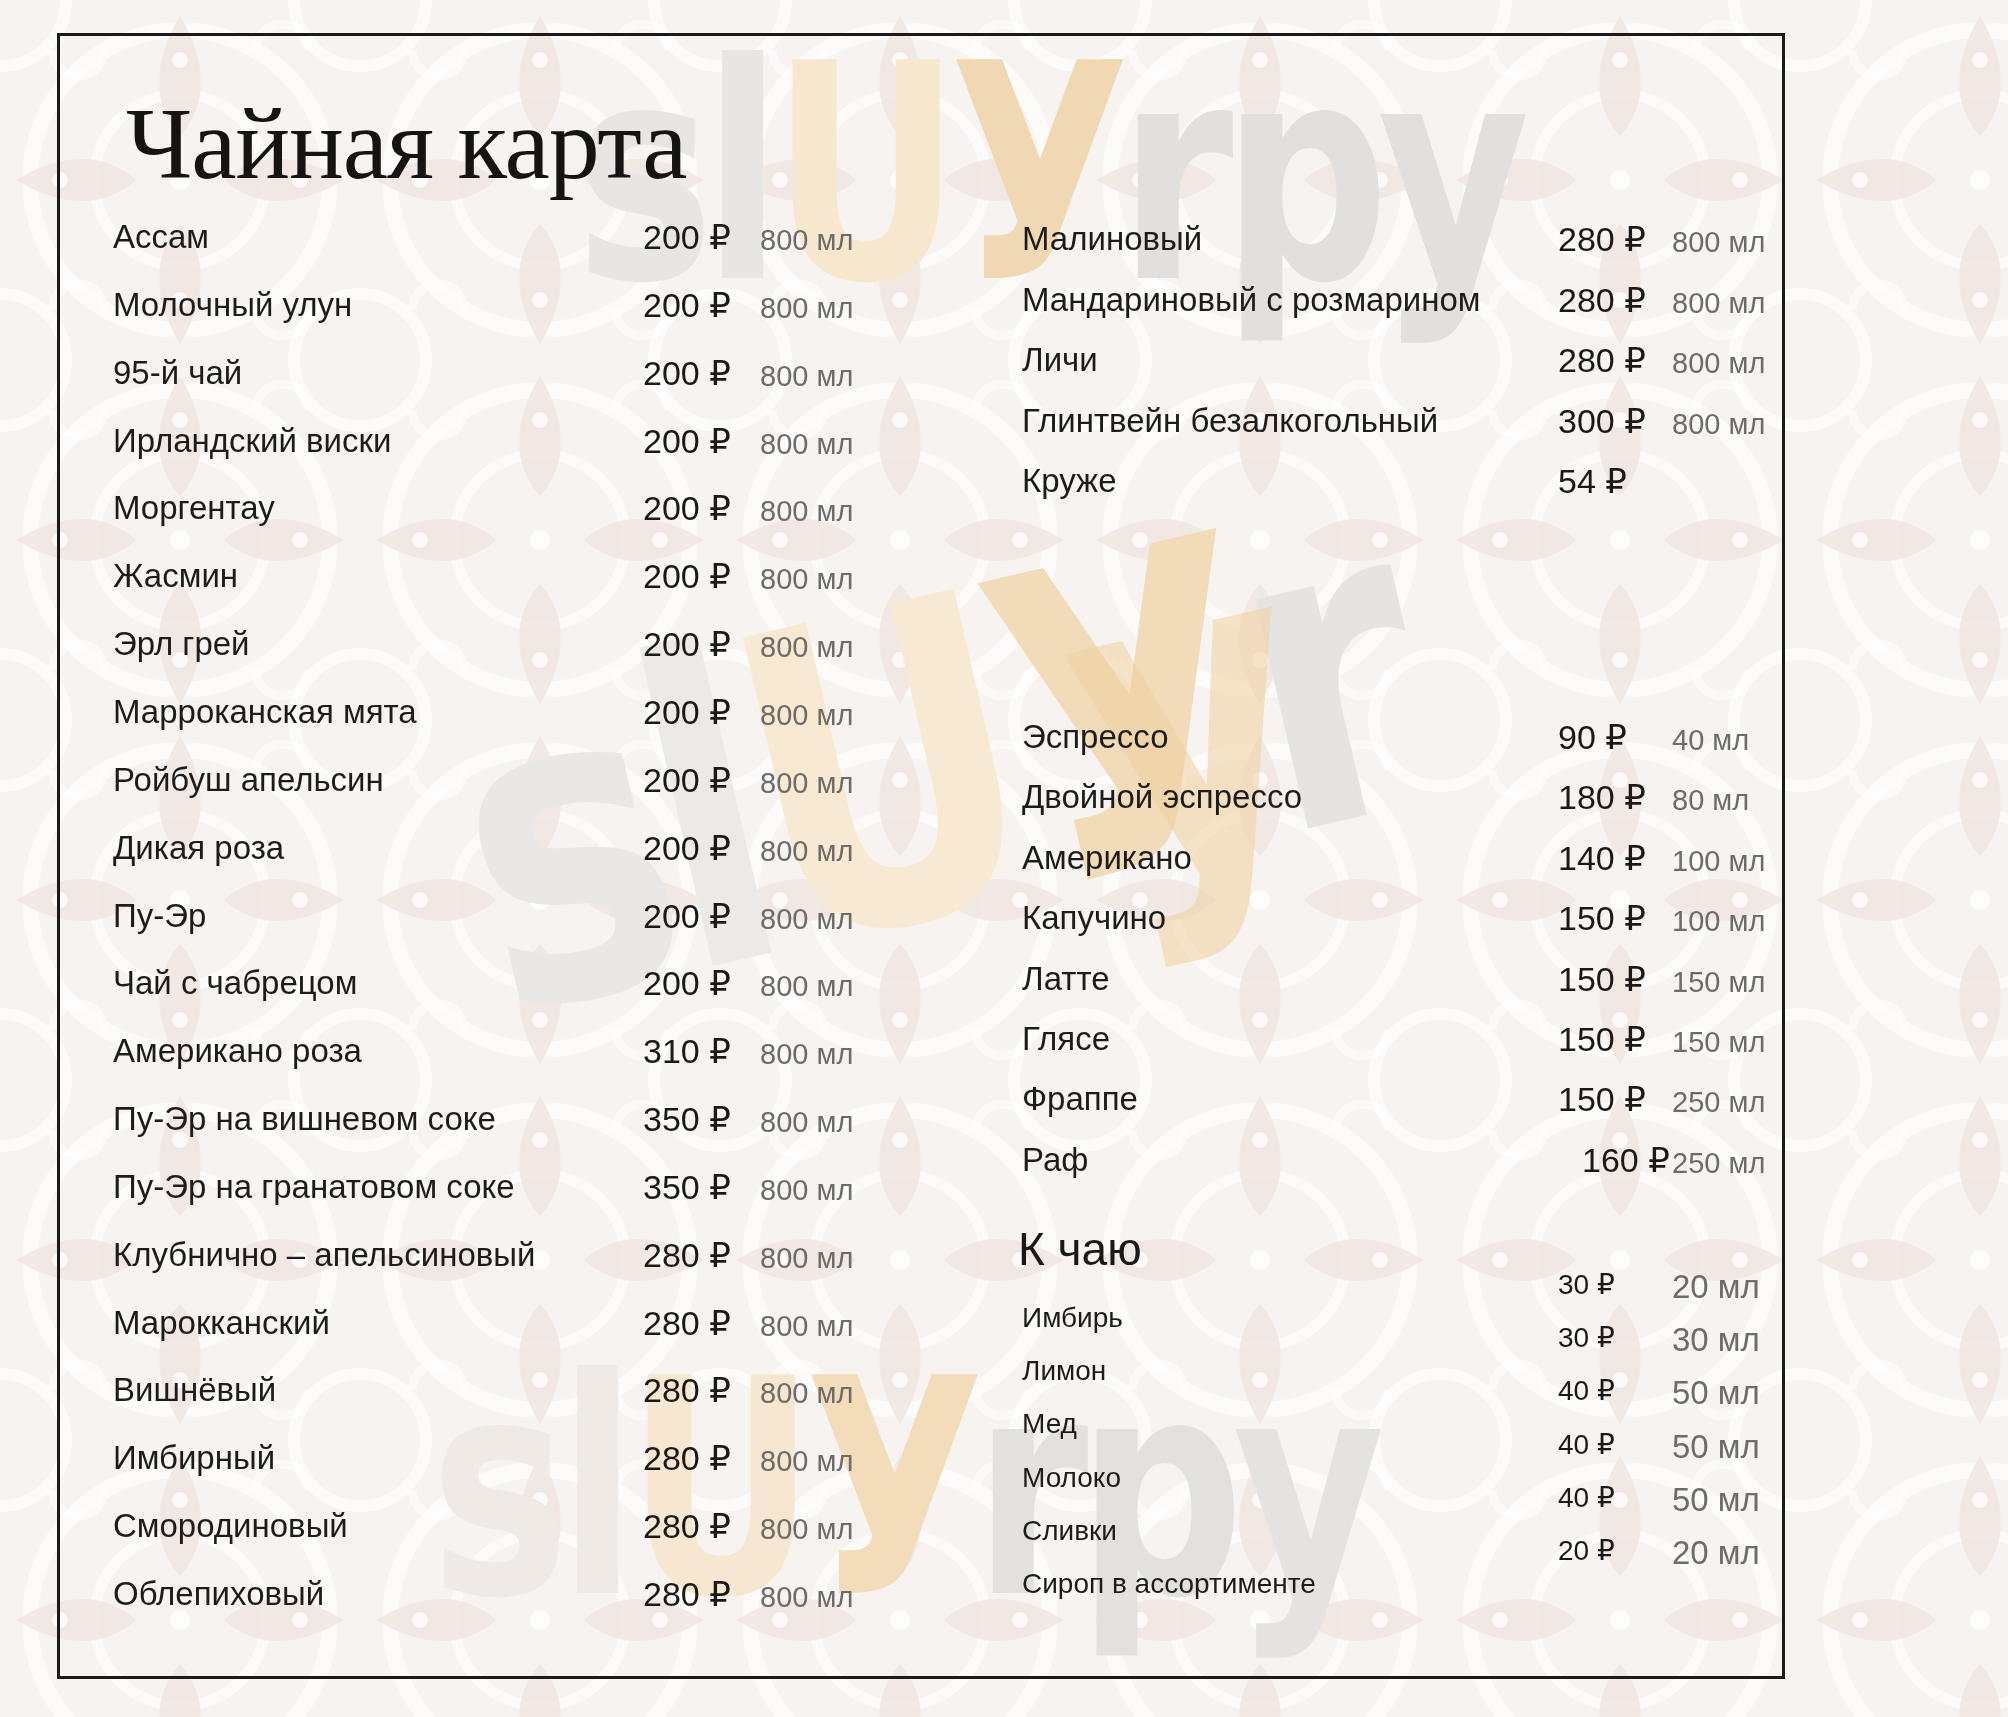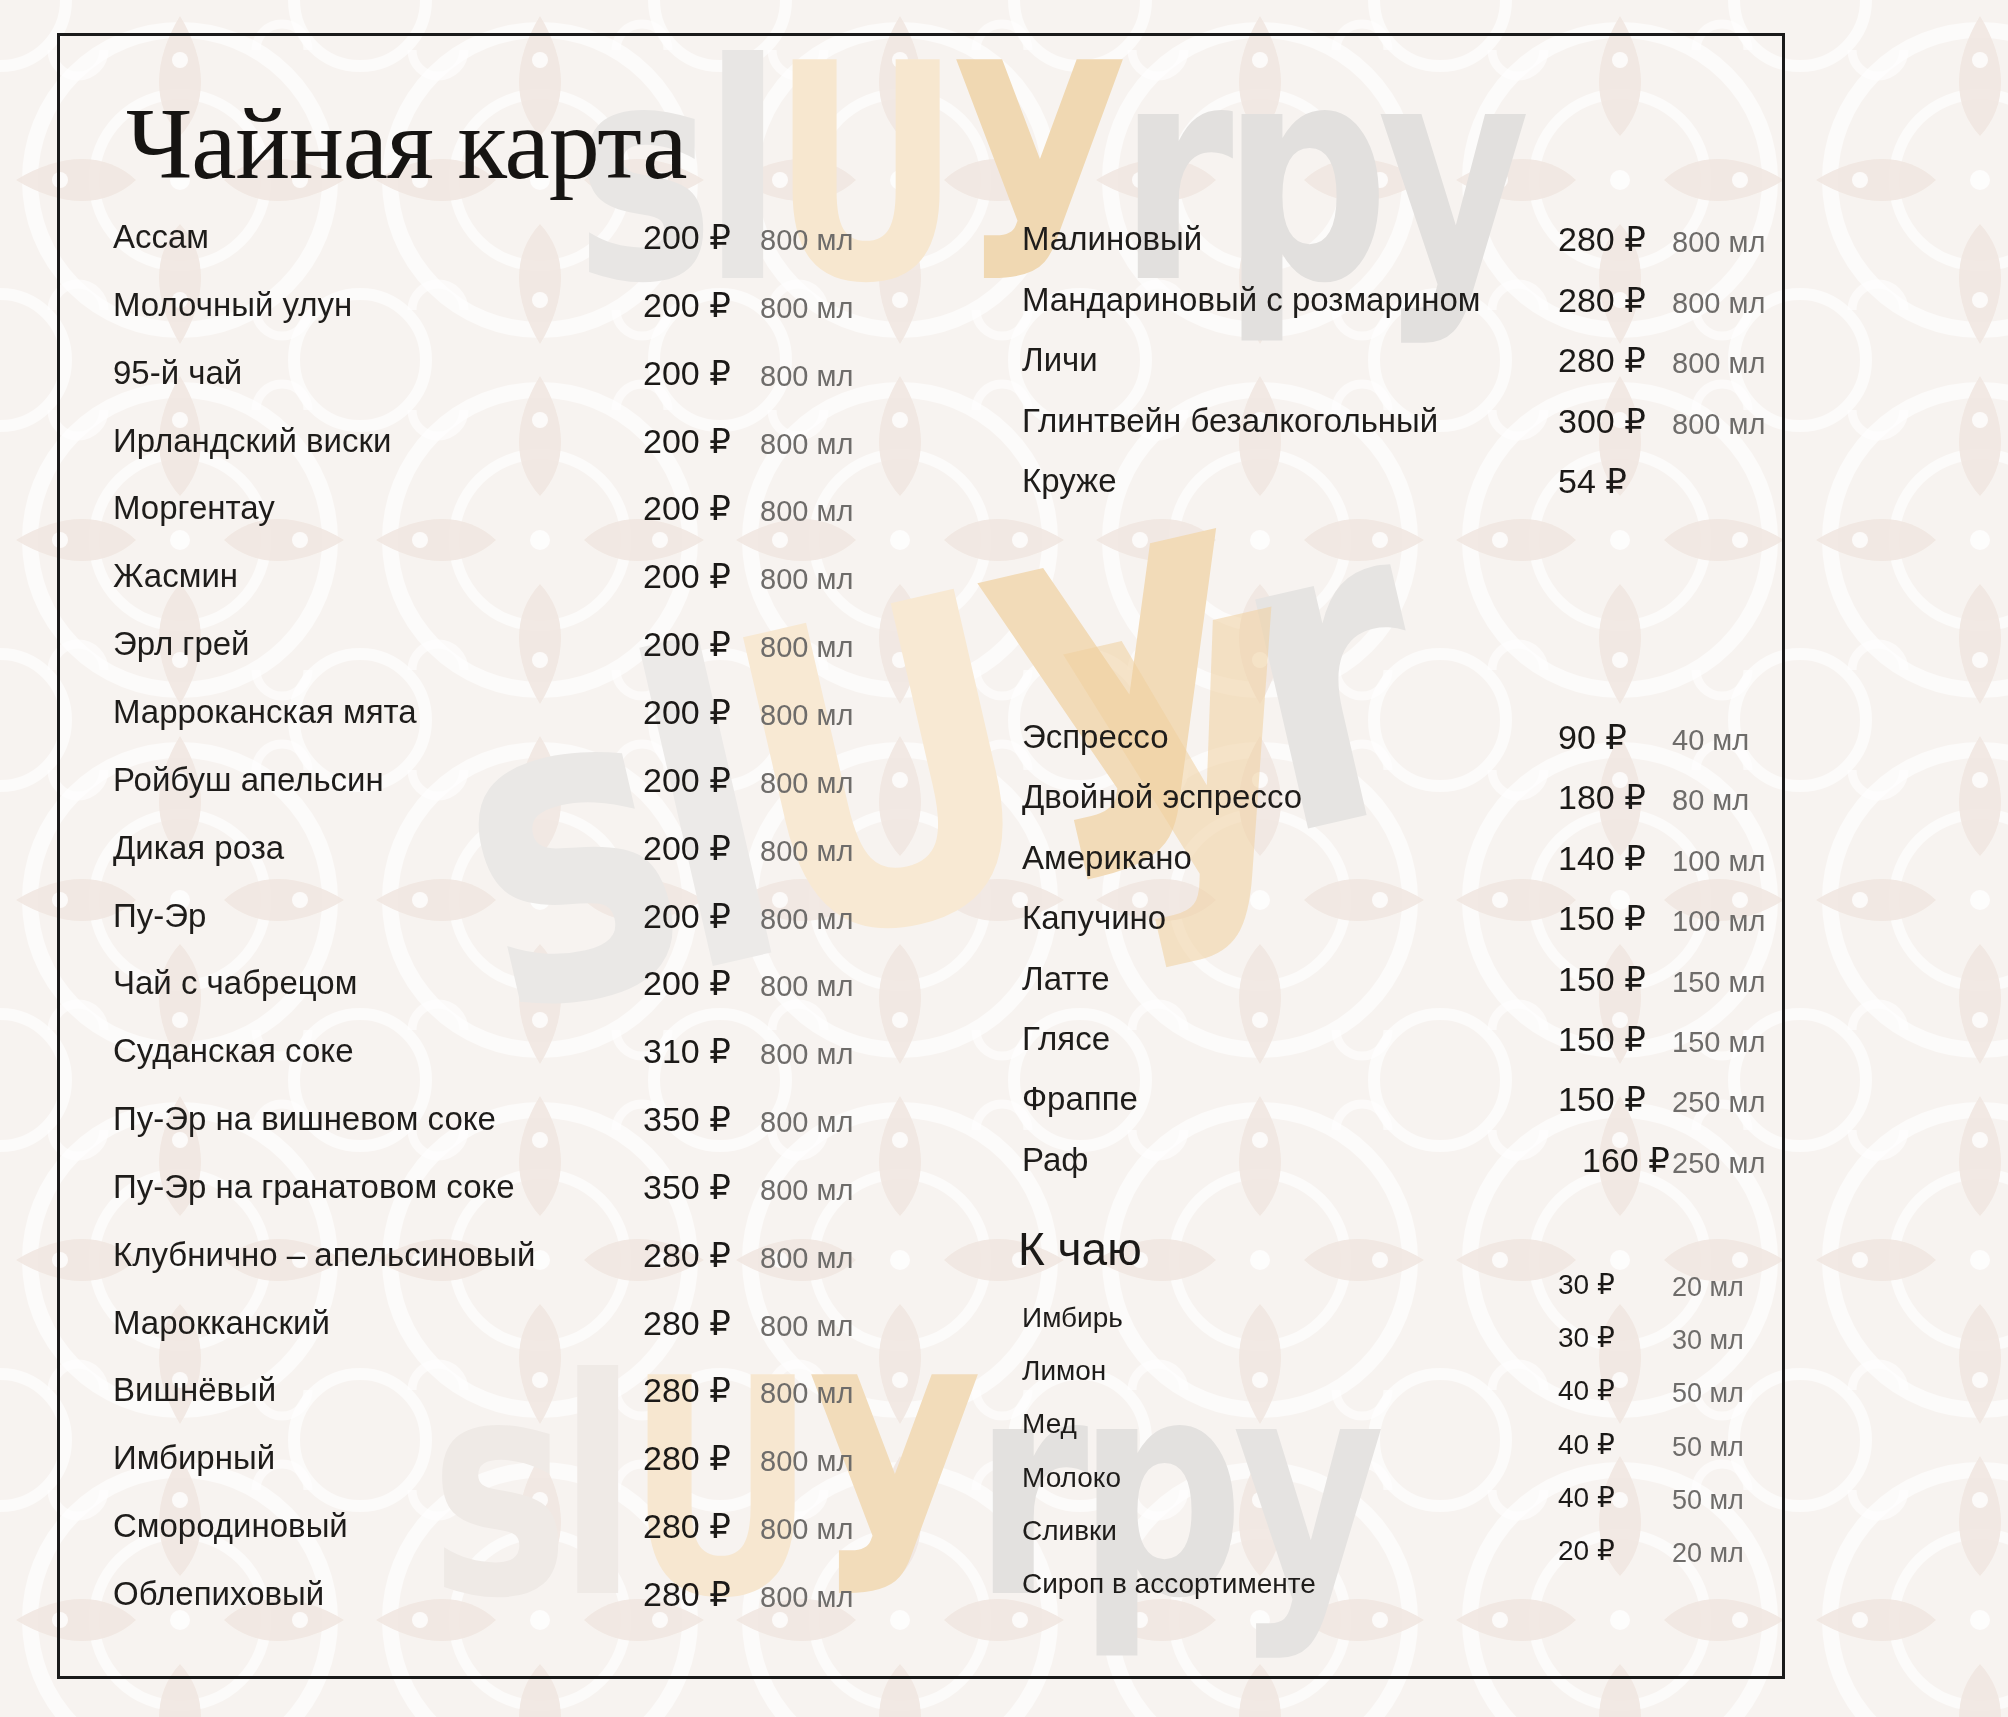--- a/index.html
+++ b/index.html
@@ -28,21 +28,21 @@
       font-size:102px;line-height:1.1;letter-spacing:-1px;color:#161412;}
   .extras-title{position:absolute;left:1018px;top:1224px;margin:0;
       font-weight:400;font-size:46px;line-height:1.1;color:#1b1917;}
   .row{position:absolute;height:40px;line-height:40px;white-space:nowrap;}
   .row .name{position:absolute;left:0;top:0;font-size:33px;color:#1e1c1a;}
   .row .price{position:absolute;top:0;font-size:34px;color:#1b1917;}
   .row .vol{position:absolute;top:3px;font-size:29px;color:#6e6c6a;}
   .row.small{height:36px;line-height:36px;}
   .row.small .name{font-size:28px;}
   .row.small .price{font-size:28px;}
-  .row.small .vol{top:2px;font-size:27px;}
+  .row.small .vol{top:2px;font-size:33px;}
 </style>
 </head>
 <body>
 
 <svg class="bg-svg" xmlns="http://www.w3.org/2000/svg">
   <defs>
     <path id="petal" d="M180 16 C208 62 208 106 180 136 C152 106 152 62 180 16 Z"></path>
     <g id="tile-motifs">
       <g stroke="#ffffff" fill="none" opacity="0.65">
         <circle cx="180" cy="180" r="150" stroke-width="16"></circle>
@@ -142,21 +142,21 @@
         <span class="name">Пу-Эр</span>
         <span class="price" style="left: 530px;">200 ₽</span>
         <span class="vol" style="left: 647px;">800 мл</span>
       </div>
       <div class="row" style="left: 113px; top: 963px;">
         <span class="name">Чай с чабрецом</span>
         <span class="price" style="left: 530px;">200 ₽</span>
         <span class="vol" style="left: 647px;">800 мл</span>
       </div>
       <div class="row" style="left: 113px; top: 1031px;">
-        <span class="name">Суданская соке</span>
+        <span class="name">Американо роза</span>
         <span class="price" style="left: 530px;">310 ₽</span>
         <span class="vol" style="left: 647px;">800 мл</span>
       </div>
       <div class="row" style="left: 113px; top: 1099px;">
         <span class="name">Пу-Эр на вишневом соке</span>
         <span class="price" style="left: 530px;">350 ₽</span>
         <span class="vol" style="left: 647px;">800 мл</span>
       </div>
       <div class="row" style="left: 113px; top: 1167px;">
         <span class="name">Пу-Эр на гранатовом соке</span>

